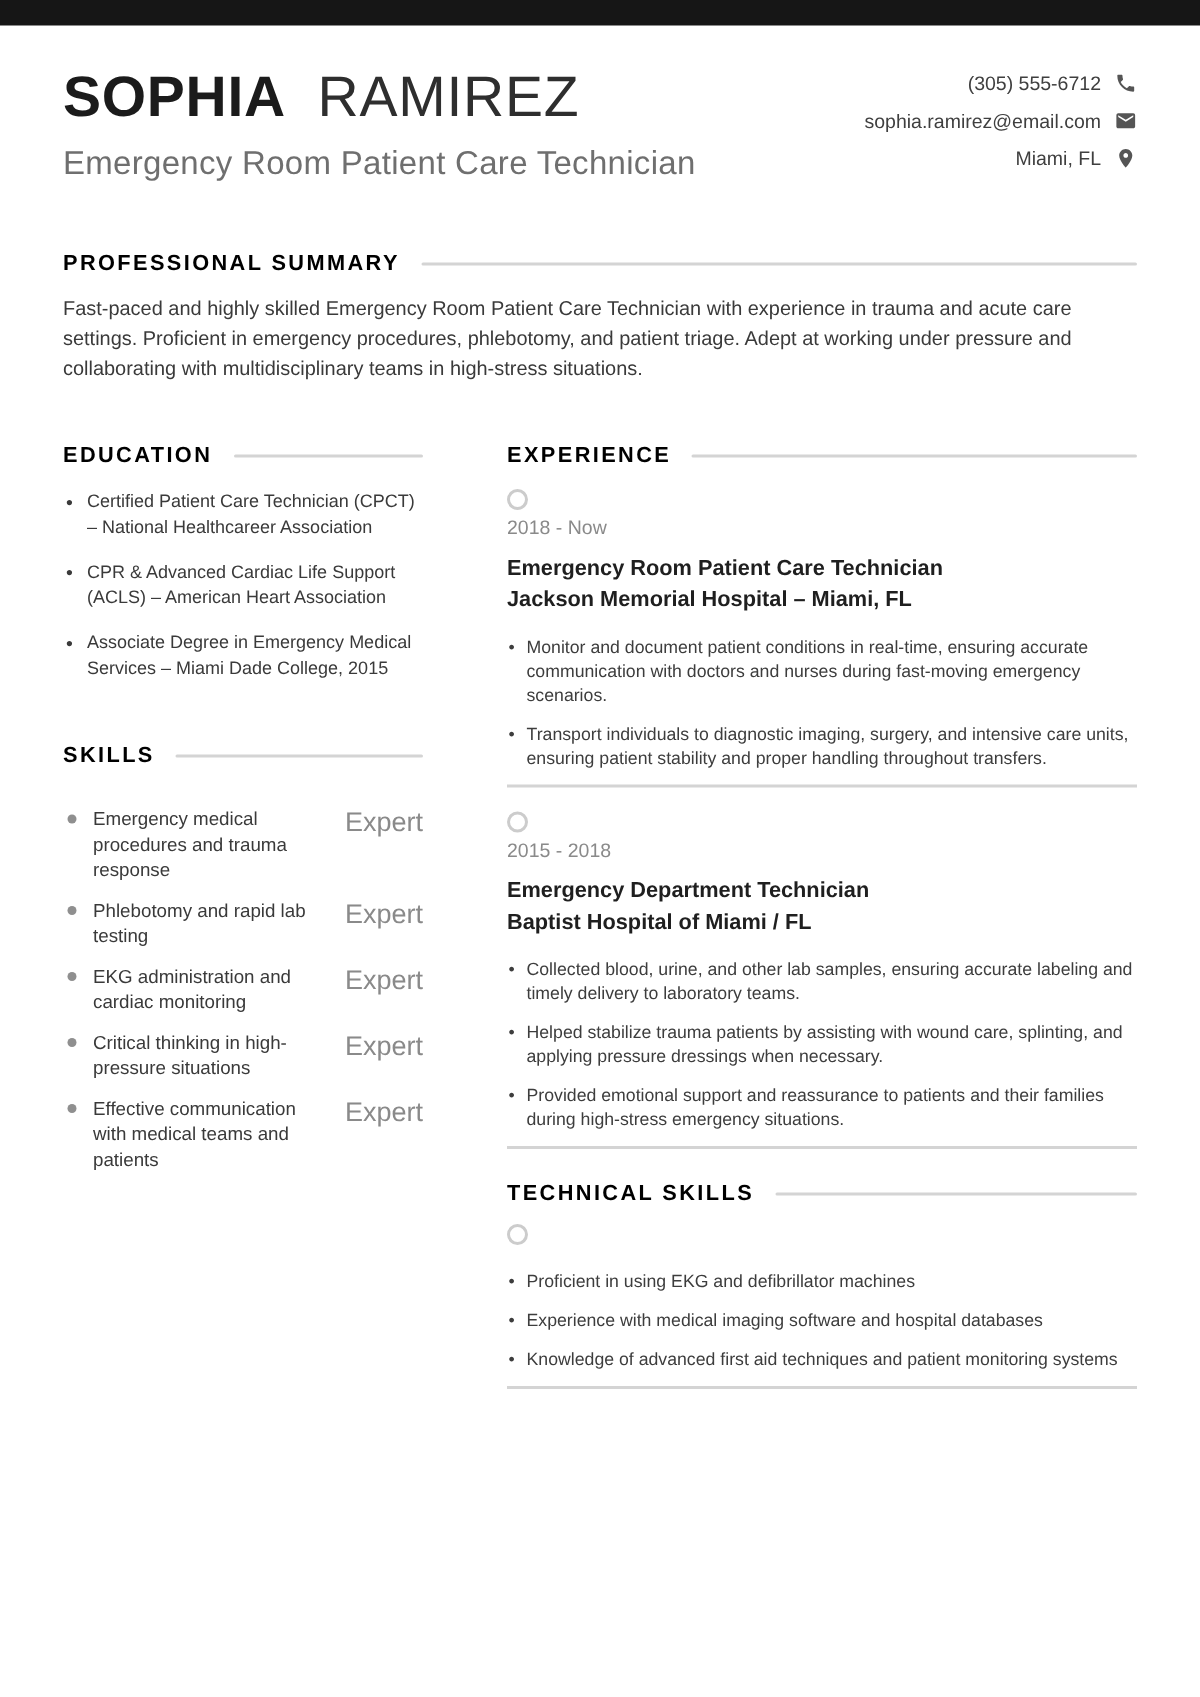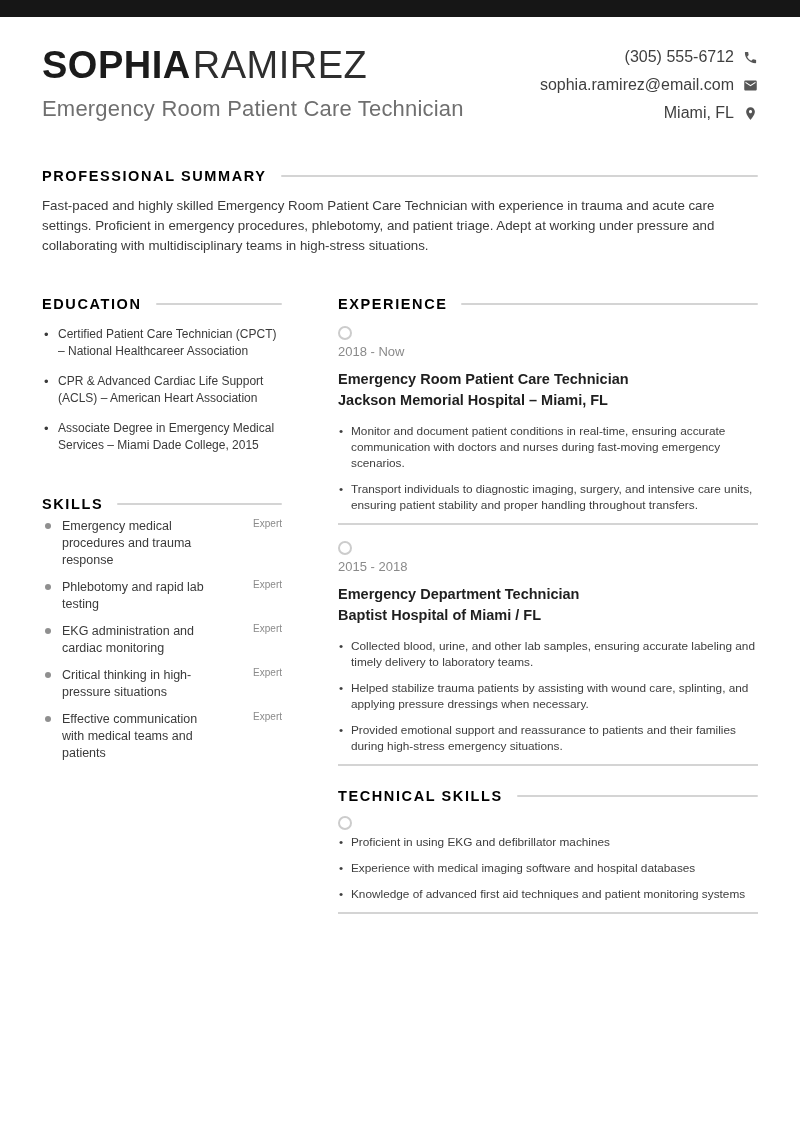--- a/index.html
+++ b/index.html
@@ -12,24 +12,24 @@
     overflow:hidden;
     position:relative;
   }
   .top-bar { width:100%; height:17px; background:#161616; }
   .page { padding:0 42px; }
 
   
   .header { display:flex; justify-content:space-between; align-items:flex-start; margin-top:26px; }
   .name { font-size:38px; letter-spacing:.5px; color:#1b1b1b; line-height:44px; white-space:nowrap; }
   .name .first { font-weight:700; }
-  .name .last  { font-weight:400; color:#2e2e2e; margin-left:2px; }
+  .name .last  { font-weight:400; color:#2e2e2e; margin-left:21px; }
   .job-title { font-size:22px; font-weight:400; color:#6f6f6f; margin-top:9px; letter-spacing:.2px; }
   .contact { display:flex; flex-direction:column; align-items:flex-end; gap:10px; margin-top:5px; }
-  .contact-row { display:flex; align-items:center; gap:9px; font-size:16px; color:#3f3f3f; }
+  .contact-row { display:flex; align-items:center; gap:9px; font-size:13px; color:#3f3f3f; }
   .contact-row svg { display:block; }
 
   
   .sec-head { display:flex; align-items:center; }
   .sec-head .label { font-size:14.5px; font-weight:800; letter-spacing:1.6px; color:#000000; white-space:nowrap; }
   .sec-head .rule { flex:1; height:2px; background:#d4d4d4; margin-left:14px; border-radius:1px; }
 
   
   .summary { margin-top:46px; }
   .summary p { margin-top:12px; font-size:13.3px; line-height:20px; color:#3a3a3a; }
@@ -39,25 +39,25 @@
   .col-left { width:240px; flex:none; }
   .col-right { flex:1; margin-left:56px; }
 
   
   .edu-list { list-style:none; margin-top:14px; }
   .edu-list li { position:relative; padding-left:16px; font-size:12px; line-height:17px; color:#3a3a3a; margin-bottom:13px; }
   .edu-list li::before { content:"•"; position:absolute; left:2px; top:0; color:#3a3a3a; font-size:13px; }
 
   
   .skills-block { margin-top:42px; }
-  .skill-list { margin-top:6px; }
+  .skill-list { margin-top:26px; }
   .skill-row { display:flex; justify-content:space-between; align-items:flex-start; margin-bottom:10px; }
   .skill-name { position:relative; width:178px; padding-left:20px; font-size:12.5px; line-height:17px; color:#3a3a3a; }
   .skill-name::before { content:""; position:absolute; left:3px; top:5px; width:6px; height:6px; border-radius:50%; background:#8f8f8f; }
-  .skill-level { font-size:10px; color:#8a8a8a; }
+  .skill-level { font-size:18px; color:#8a8a8a; }
 
   
   .tl-entry { display:flex;flex-direction:column; }
   .tl-gutter { width:30px; flex:none; display:flex; flex-direction:column; }
   .tl-circle { width:14px; height:14px; border:2px solid #cccccc; border-radius:50%; background:#fff; flex:none; }
   .tl-line { width:2px; background:#d9d9d9; flex:1; margin-left:8px; margin-top:2px; }
   .tl-content { flex:1; min-width:0; }
   .period { font-size:13px; color:#8a8a8a; padding-top:2px; }
   .role { font-size:14.5px; font-weight:700; color:#1f1f1f; line-height:21px; margin-top:10px; }
   .org  { font-size:14.5px; font-weight:700; color:#1f1f1f; line-height:21px; }
@@ -212,21 +212,21 @@
         <div class="sec-head">
           <span class="label">TECHNICAL SKILLS</span>
           <span class="rule"></span>
         </div>
         <div class="tl-entry tech-entry">
           <div class="tl-gutter">
             <span class="tl-circle"></span>
             <span class="tl-line"></span>
           </div>
           <div class="tl-content">
-            <ul class="exp-list" style="margin-top:2px;">
+            <ul class="exp-list" style="margin-top:14px;">
               <li>Proficient in using EKG and defibrillator machines</li>
               <li>Experience with medical imaging software and hospital databases</li>
               <li>Knowledge of advanced first aid techniques and patient monitoring systems</li>
             </ul>
             <div class="divider" style="margin-bottom:0;"></div>
           </div>
         </div>
       </div>
 
     </div>

